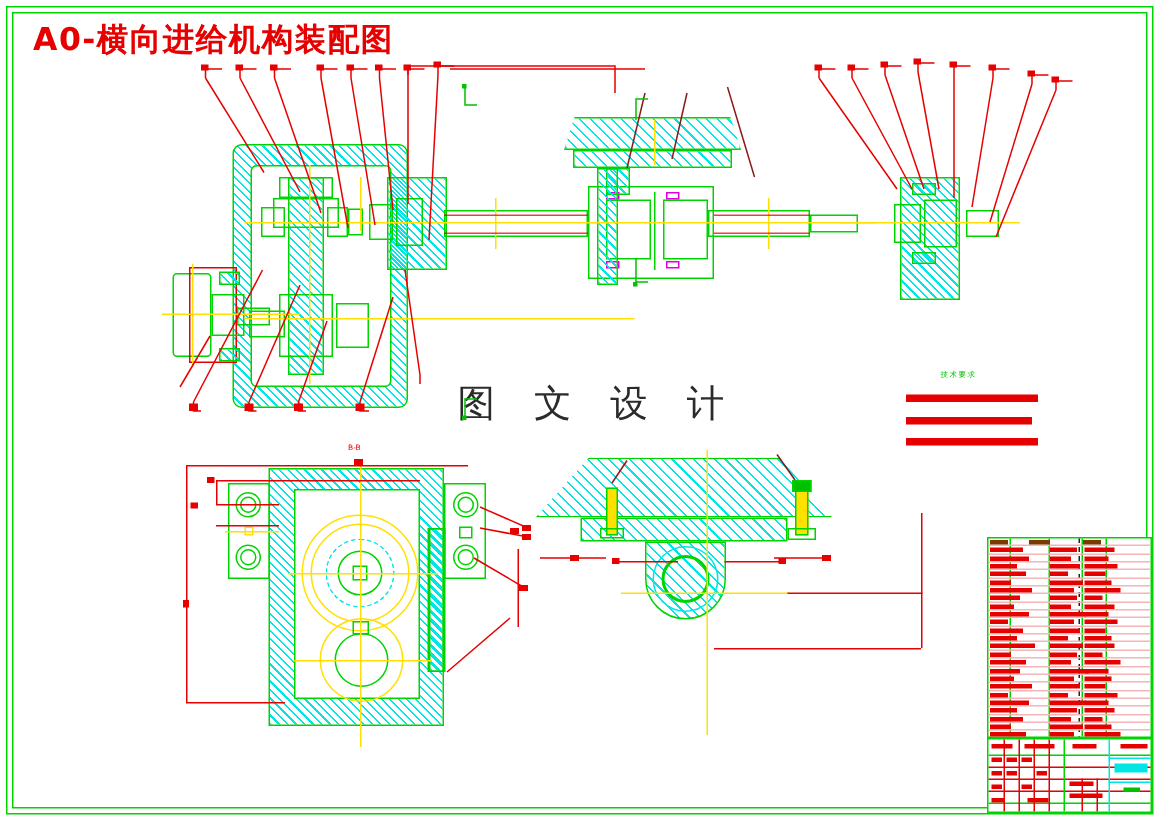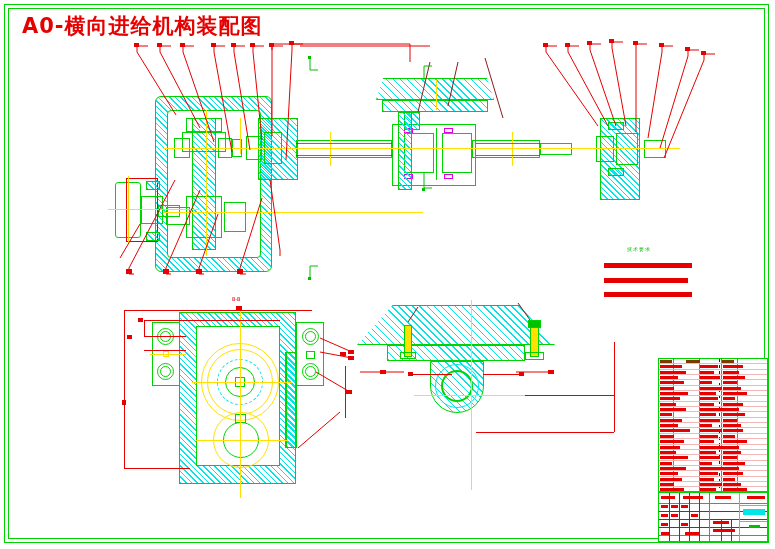--- a/index.html
+++ b/index.html
@@ -78,20 +78,21 @@
 </head>
 <body>
 
 <div id="sheet">
 
   <div class="frame-outer"></div>
   <div class="frame-inner"></div>
 
   <div class="dwg-title">A0-横向进给机构装配图</div>
 
+  <div class="watermark">图 文 设 计</div>
 
   <div>
 
     <div class="gbox hatch" style="left:155px;top:96px;width:117px;height:176px;border-radius:6px;"></div>
     <div class="gbox" style="left:167px;top:110px;width:94px;height:148px;background:#fff;border-radius:4px;"></div>
 
     <div class="gbox hatch" style="left:192px;top:118px;width:24px;height:132px;"></div>
 
     <div class="gbox" style="left:186px;top:118px;width:36px;height:14px;"></div>
     <div class="gbox" style="left:182px;top:132px;width:44px;height:20px;"></div>

